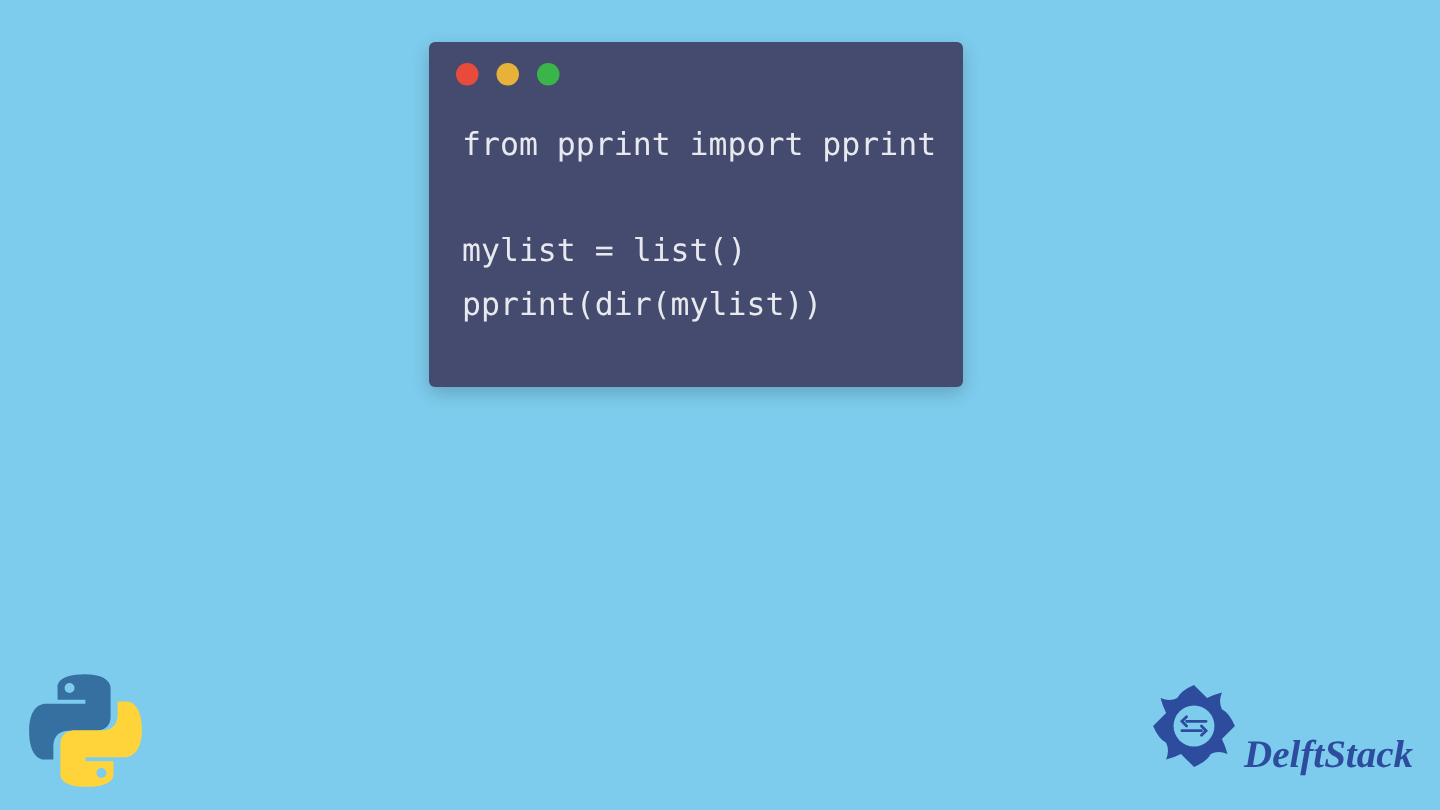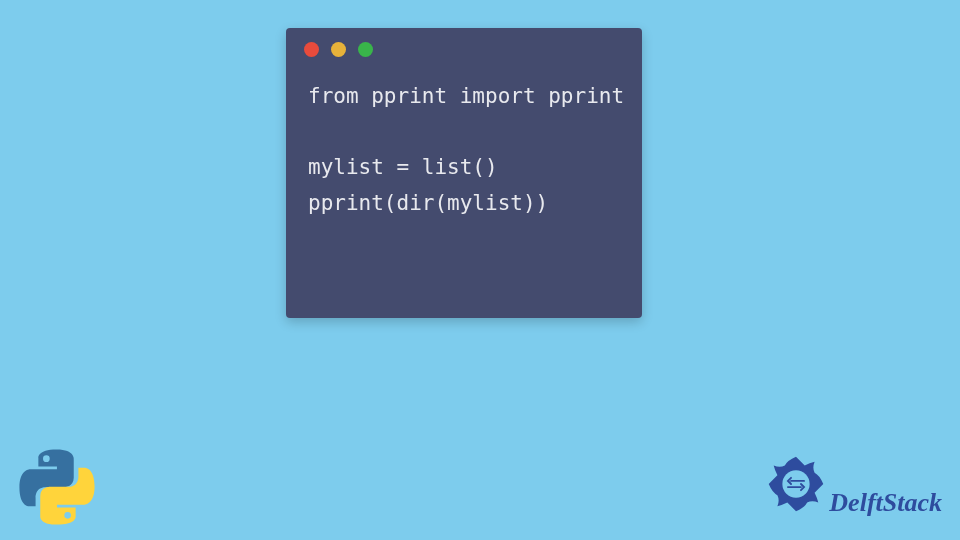--- a/index.html
+++ b/index.html
@@ -13,21 +13,21 @@
       background-color: #7DCCED;
       position: relative;
       font-family: -apple-system, BlinkMacSystemFont, "Segoe UI", sans-serif;
       overflow: hidden;
     }
     .code-window {
       position: absolute;
       top: 28px;
       left: 286px;
       width: 356px;
-      height: 290px;
+      height: 230px;
       background-color: #444B6E;
       border-radius: 4px;
       box-shadow: 0 4px 12px rgba(0,0,0,0.2);
     }
     .traffic-lights {
       display: flex;
       gap: 12px;
       padding: 14px 18px;
     }
     .traffic-light {

